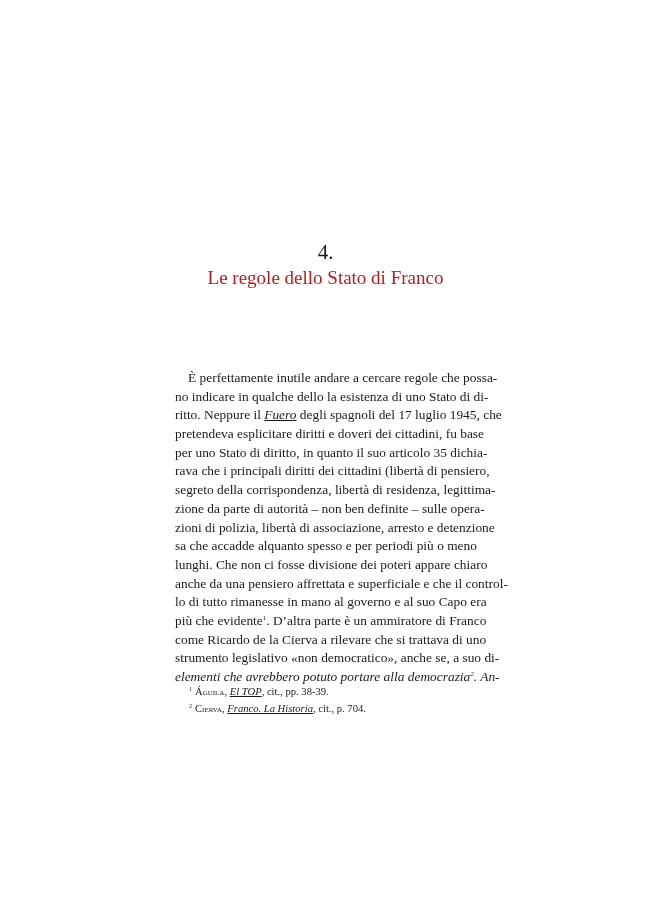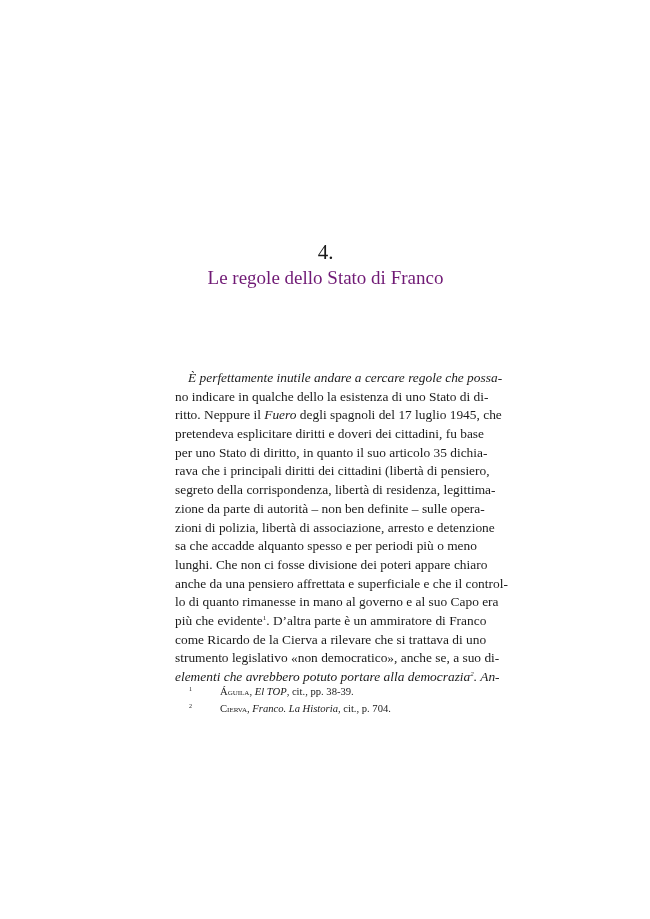--- a/index.html
+++ b/index.html
@@ -1,29 +1,29 @@
 <!DOCTYPE html>
 <html><head>
   <meta charset="utf-8">
   <style>
     html, body { margin: 0; padding: 0; background: #ffffff; }
     body { width: 650px; height: 919px; position: relative; overflow: hidden; }
     .page { position: absolute; left: 0; top: 0; width: 650px; height: 919px; background: #fff; color: #1a1a1a; font-family: "Liberation Serif", "DejaVu Serif", serif; }
     .chapter-num { position: absolute; top: 240px; left: 175px; width: 301px; text-align: center; font-size: 21px; line-height: 24px; color: #1a1a1a; }
-    .chapter-title { position: absolute; top: 266px; left: 175px; width: 301px; text-align: center; font-size: 19px; line-height: 24px; color: #701a75; white-space: nowrap; }
+    .chapter-title { position: absolute; top: 266px; left: 175px; width: 301px; text-align: center; font-size: 19px; line-height: 24px; color: #b91c1c; white-space: nowrap; }
     .body-text { position: absolute; top: 369px; left: 175px; width: 301px; font-size: 13.4px; line-height: 18.7px; }
     .line { display: block; white-space: nowrap; text-align: justify; text-align-last: justify; height: 18.7px; }
-    .line.first { padding-left: 13px; font-style: italic; }
+    .line.first { padding-left: 13px; }
     .line.last { text-align-last: justify; font-style: italic; }
-    i { font-style: italic; }
+    i { font-style: italic; text-decoration: underline; }
     sup { font-size: 7px; vertical-align: 5px; line-height: 0; }
     .footnotes { position: absolute; top: 684px; left: 189px; font-size: 10.6px; line-height: 16.5px; color: #1a1a1a; }
     .fn { display: block; white-space: nowrap; }
     .fn sup { font-size: 6px; vertical-align: 4px; margin-right: 3px; }
-    .sc { font-variant: small-caps; margin-left: 25px; }
+    .sc { font-variant: small-caps; }
   </style>
 </head>
 <body>
 
 <div class="page">
   <div class="chapter-num">4.</div>
   <div class="chapter-title">Le regole dello Stato di Franco</div>
 
   <div class="body-text">
     <span class="line first">È perfettamente inutile andare a cercare regole che possa-</span>
@@ -31,21 +31,21 @@
     <span class="line"><span>ritto. Neppure il </span><i>Fuero</i><span> degli spagnoli del 17 luglio 1945, che</span></span>
     <span class="line">pretendeva esplicitare diritti e doveri dei cittadini, fu base</span>
     <span class="line">per uno Stato di diritto, in quanto il suo articolo 35 dichia-</span>
     <span class="line">rava che i principali diritti dei cittadini (libertà di pensiero,</span>
     <span class="line">segreto della corrispondenza, libertà di residenza, legittima-</span>
     <span class="line">zione da parte di autorità – non ben definite – sulle opera-</span>
     <span class="line">zioni di polizia, libertà di associazione, arresto e detenzione</span>
     <span class="line">sa che accadde alquanto spesso e per periodi più o meno</span>
     <span class="line">lunghi. Che non ci fosse divisione dei poteri appare chiaro</span>
     <span class="line">anche da una pensiero affrettata e superficiale e che il control-</span>
-    <span class="line">lo di quanto rimanesse in mano al governo e al suo Capo era</span>
+    <span class="line">lo di tutto rimanesse in mano al governo e al suo Capo era</span>
     <span class="line"><span>più che evidente</span><sup>1</sup><span>. D’altra parte è un ammiratore di Franco</span></span>
     <span class="line">come Ricardo de la Cierva a rilevare che si trattava di uno</span>
     <span class="line">strumento legislativo «non democratico», anche se, a suo di-</span>
     <span class="line last"><span>elementi che avrebbero potuto portare alla democrazia</span><sup>2</sup><span>. An-</span></span>
   </div>
 
   <div class="footnotes">
     <span class="fn"><sup>1</sup><span class="sc">Águila</span>, <i>El TOP</i><span>, cit., pp. 38-39.</span></span>
     <span class="fn"><sup>2</sup><span class="sc">Cierva</span>, <i>Franco. La Historia</i><span>, cit., p. 704.</span></span>
   </div>

